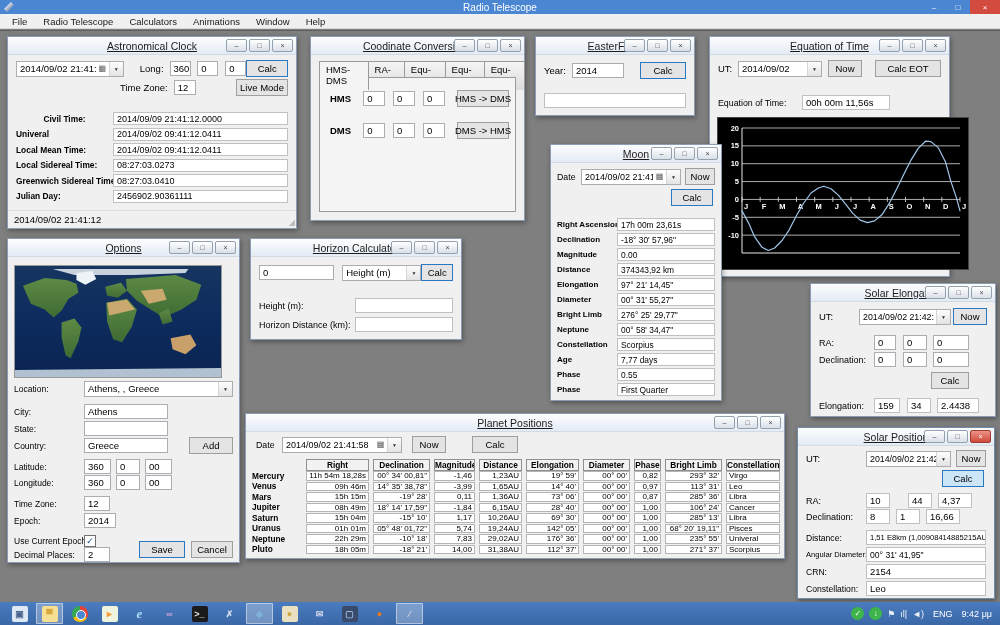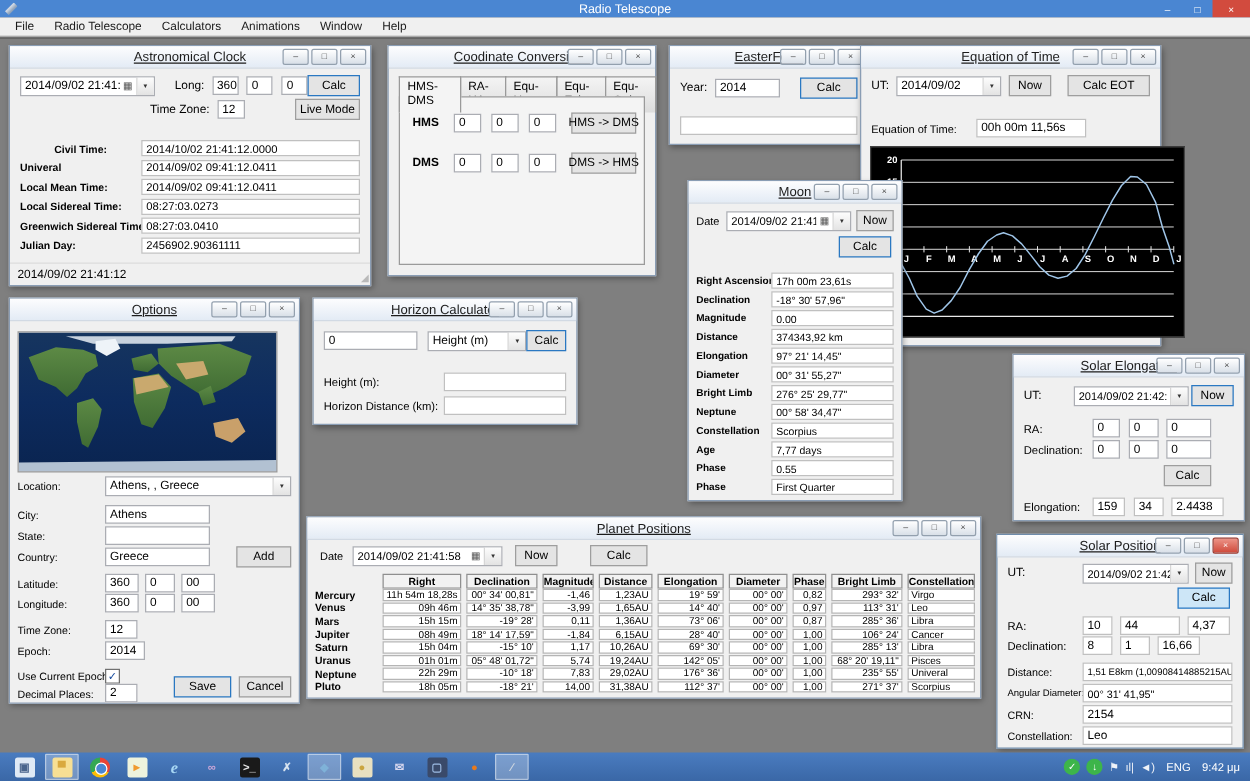--- a/index.html
+++ b/index.html
@@ -128,21 +128,21 @@
           <span class="btn primary" style="width:48px;margin-left:auto">Calc</span>
         </div>
         <div class="arow" style="top:25px">
           <span class="lbl" style="margin-left:104px">Time Zone:</span>
           <span class="tb" style="width:22px;margin-left:6px">12</span>
           <span class="btn" style="width:52px;margin-left:auto">Live Mode</span>
         </div>
         <div id="astro-fields">
             <div class="arow" style="top: 56px;">
               <span class="lblb" style="width: 97px; text-align: center;">Civil Time:</span>
-              <span class="tb ro grow" style="font-size: 9px; height: 13px;">2014/10/02 21:41:12.0000</span>
+              <span class="tb ro grow" style="font-size: 9px; height: 13px;">2014/09/09 21:41:12.0000</span>
             </div>
             <div class="arow" style="top: 71.5px;">
               <span class="lblb" style="width: 97px;">Univeral</span>
               <span class="tb ro grow" style="font-size: 9px; height: 13px;">2014/09/02 09:41:12.0411</span>
             </div>
             <div class="arow" style="top: 87px;">
               <span class="lblb" style="width: 97px;">Local Mean Time:</span>
               <span class="tb ro grow" style="font-size: 9px; height: 13px;">2014/09/02 09:41:12.0411</span>
             </div>
             <div class="arow" style="top: 102.5px;">
@@ -215,21 +215,21 @@
           <span class="lbl" style="width:28px">Year:</span>
           <span class="tb" style="width:52px">2014</span>
           <span class="btn primary" style="width:46px;margin-left:auto">Calc</span>
         </div>
         <div class="arow" style="top:38px">
           <span class="tb ro grow"></span>
         </div>
       </div>
     </div>
 
-    <div class="win" id="win-eot" style="left:688px;top:5px;width:241px;height:241px">
+    <div class="win" id="win-eot" style="left:709px;top:5px;width:241px;height:241px">
         <div class="wtitle">
           <span class="wtxt">Equation of Time</span>
           <span class="wctrls">
             <span class="wc">–</span>
             <span class="wc">□</span>
             <span class="wc wclose">×</span>
           </span>
         </div>
       <div class="client">
         <div class="arow" style="top:6px">
@@ -666,21 +666,21 @@
               <span class="dd">▼</span>
             </span>
           <span class="btn" style="width:30px;margin-left:5px">Now</span>
         </div>
         <div class="arow" style="top:24px;height:17px">
           <span class="btn hl" style="width:42px;margin-left:auto;margin-right:2px">Calc</span>
         </div>
         <div class="arow" style="top:47px">
           <span class="lbl" style="width:60px;font-size:9px">RA:</span>
           <span class="tb ro" style="width:24px">10</span>
-          <span class="tb ro" style="width:48px;margin-left:6px">44</span>
+          <span class="tb ro" style="width:24px;margin-left:18px">44</span>
           <span class="tb ro" style="width:34px;margin-left:6px">4,37</span>
         </div>
         <div class="arow" style="top:63px">
           <span class="lbl" style="width:60px;font-size:9px">Declination:</span>
           <span class="tb ro" style="width:24px">8</span>
           <span class="tb ro" style="width:24px;margin-left:6px">1</span>
           <span class="tb ro" style="width:34px;margin-left:6px">16,66</span>
         </div>
         <div class="arow" style="top:84px">
           <span class="lbl" style="width:60px;font-size:8.6px">Distance:</span>

